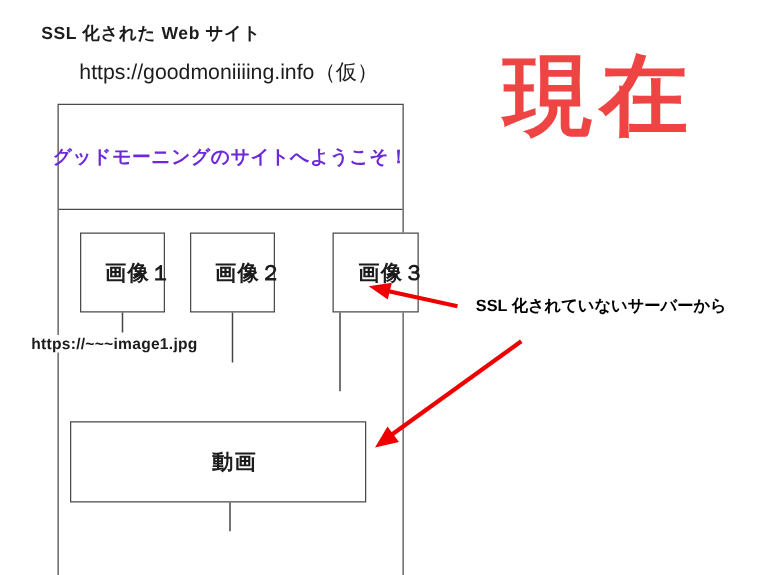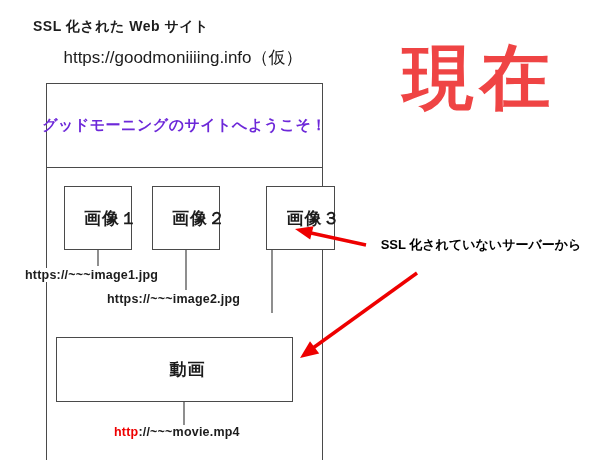--- a/index.html
+++ b/index.html
@@ -104,22 +104,20 @@
       <polygon stroke="none" points="295,229 313.5,226.2 310.2,239.5"></polygon>
     </g>
     <g fill="#ee0000" stroke="#ee0000">
       <line x1="417" y1="273" x2="313" y2="348" stroke-width="3.4"></line>
       <polygon stroke="none" points="300,358 310,341.2 319.2,353.6"></polygon>
     </g>
   </svg>
 
   <div class="url url-1"><span class="scheme-secure">https</span><span>://~~~image1.jpg</span></div>
 
-  <div class="url url-2"><span class="scheme-secure">https</span><span>://~~~image2.jpg</span></div>
 
 
-  <div class="url url-4"><span class="scheme-insecure">http</span><span>://~~~movie.mp4</span></div>
 
   <div class="annotation">
     <div>SSL 化されていないサーバーから</div>
   </div>
 
 </div>
 
 </body></html>

